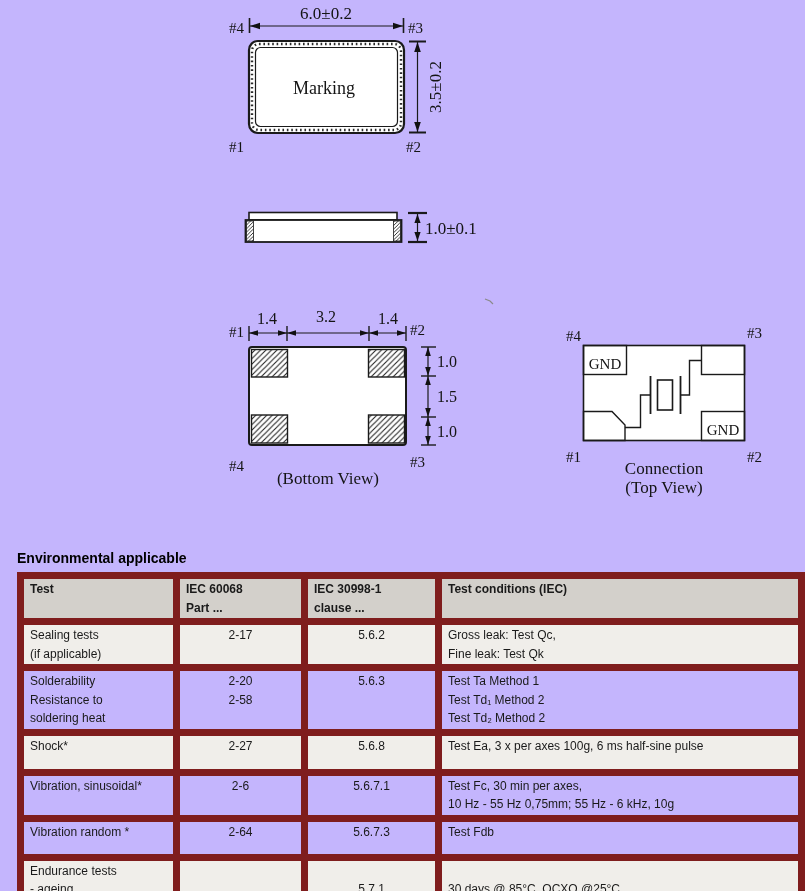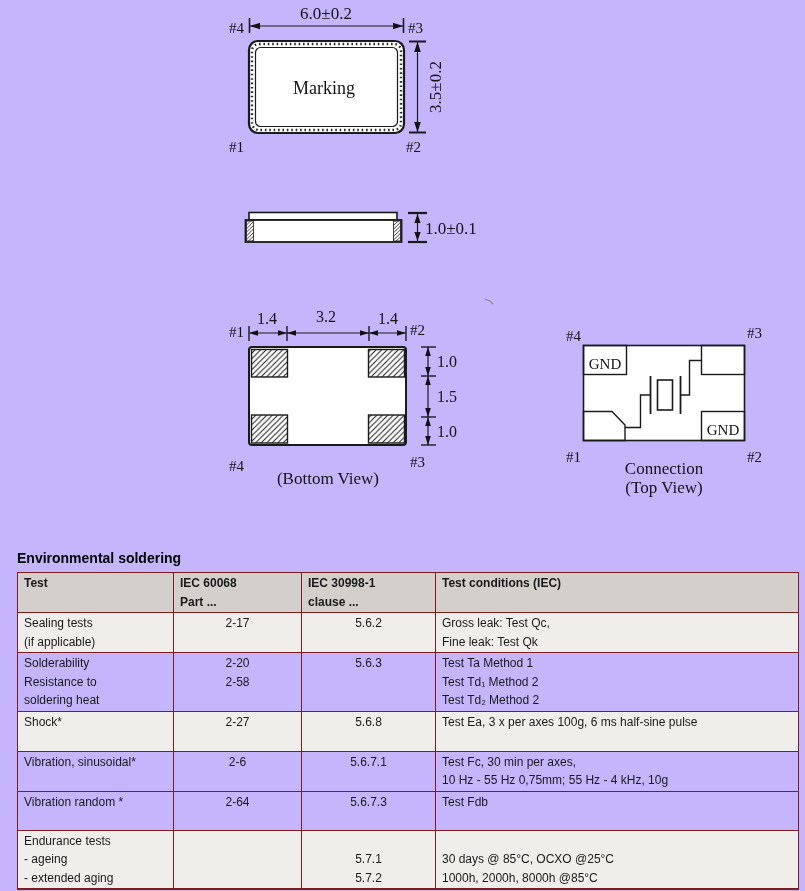--- a/index.html
+++ b/index.html
@@ -14,21 +14,21 @@
   .heading {
     position:absolute; left:17px; top:549px;
     font:bold 14px/18px "Liberation Sans", sans-serif; color:#000;
   }
   table.env {
     position:absolute; left:17px; top:572px;
     border-collapse:collapse; table-layout:fixed; width:781px;
     font:12px/18.5px "Liberation Sans", sans-serif; color:#1a1a1a;
   }
   table.env th, table.env td {
-    border:1px solid #7f1d1d; vertical-align:top;
+    border:7px solid #7f1d1d; vertical-align:top;
     padding:1px 6px; white-space:pre-line; overflow:hidden;
   }
   table.env th {
     background:#d3d0cb; text-align:left; font-weight:bold;
   }
   table.env td.c { text-align:center; }
   tr.shade td { background:#f0eeea;margin-top:8px; }
   tr.last td { border-bottom-width:2px; }
 </style>
 </head>
@@ -143,21 +143,21 @@
     <line x1="680.5" y1="376" x2="680.5" y2="414" stroke-width="1.8"></line>
     <polyline points="650.5,395 640.5,395 640.5,427.5 625,427.5" fill="none" stroke-width="1.4"></polyline>
     <polyline points="680.5,395 689.5,395 689.5,360.5 701.5,360.5" fill="none" stroke-width="1.4"></polyline>
     <text x="581" y="462" text-anchor="end" font-size="15" stroke="none">#1</text>
     <text x="747" y="462" text-anchor="start" font-size="15" stroke="none">#2</text>
     <text x="664" y="474" text-anchor="middle" font-size="17" stroke="none">Connection</text>
     <text x="664" y="493" text-anchor="middle" font-size="17" stroke="none">(Top View)</text>
   </g>
 </svg>
 
-<div class="heading">Environmental soldering</div>
+<div class="heading">Environmental applicable</div>
 
 <table class="env">
   <colgroup>
     <col style="width:156px">
         <col style="width:128px">
         <col style="width:134px">
         <col style="width:363px">
   </colgroup>
   <tbody>
         <tr style="height:40px">
@@ -191,21 +191,21 @@
     <td>Shock*</td>
     <td class="c">2-27</td>
     <td class="c">5.6.8</td>
     <td>Test Ea, 3 x per axes 100g, 6 ms half-sine pulse</td>
   </tr>
   <tr style="height:37px">
     <td>Vibration, sinusoidal*</td>
     <td class="c">2-6</td>
     <td class="c">5.6.7.1</td>
     <td>Test Fc, 30 min per axes,
-10 Hz - 55 Hz 0,75mm; 55 Hz - 4 kHz, 10g</td>
+10 Hz - 55 Hz 0,75mm; 55 Hz - 6 kHz, 10g</td>
   </tr>
   <tr style="height:39px">
     <td>Vibration random *</td>
     <td class="c">2-64</td>
     <td class="c">5.6.7.3</td>
     <td>Test Fdb</td>
   </tr>
   <tr class="shade last" style="height:58px">
     <td>Endurance tests
 - ageing

